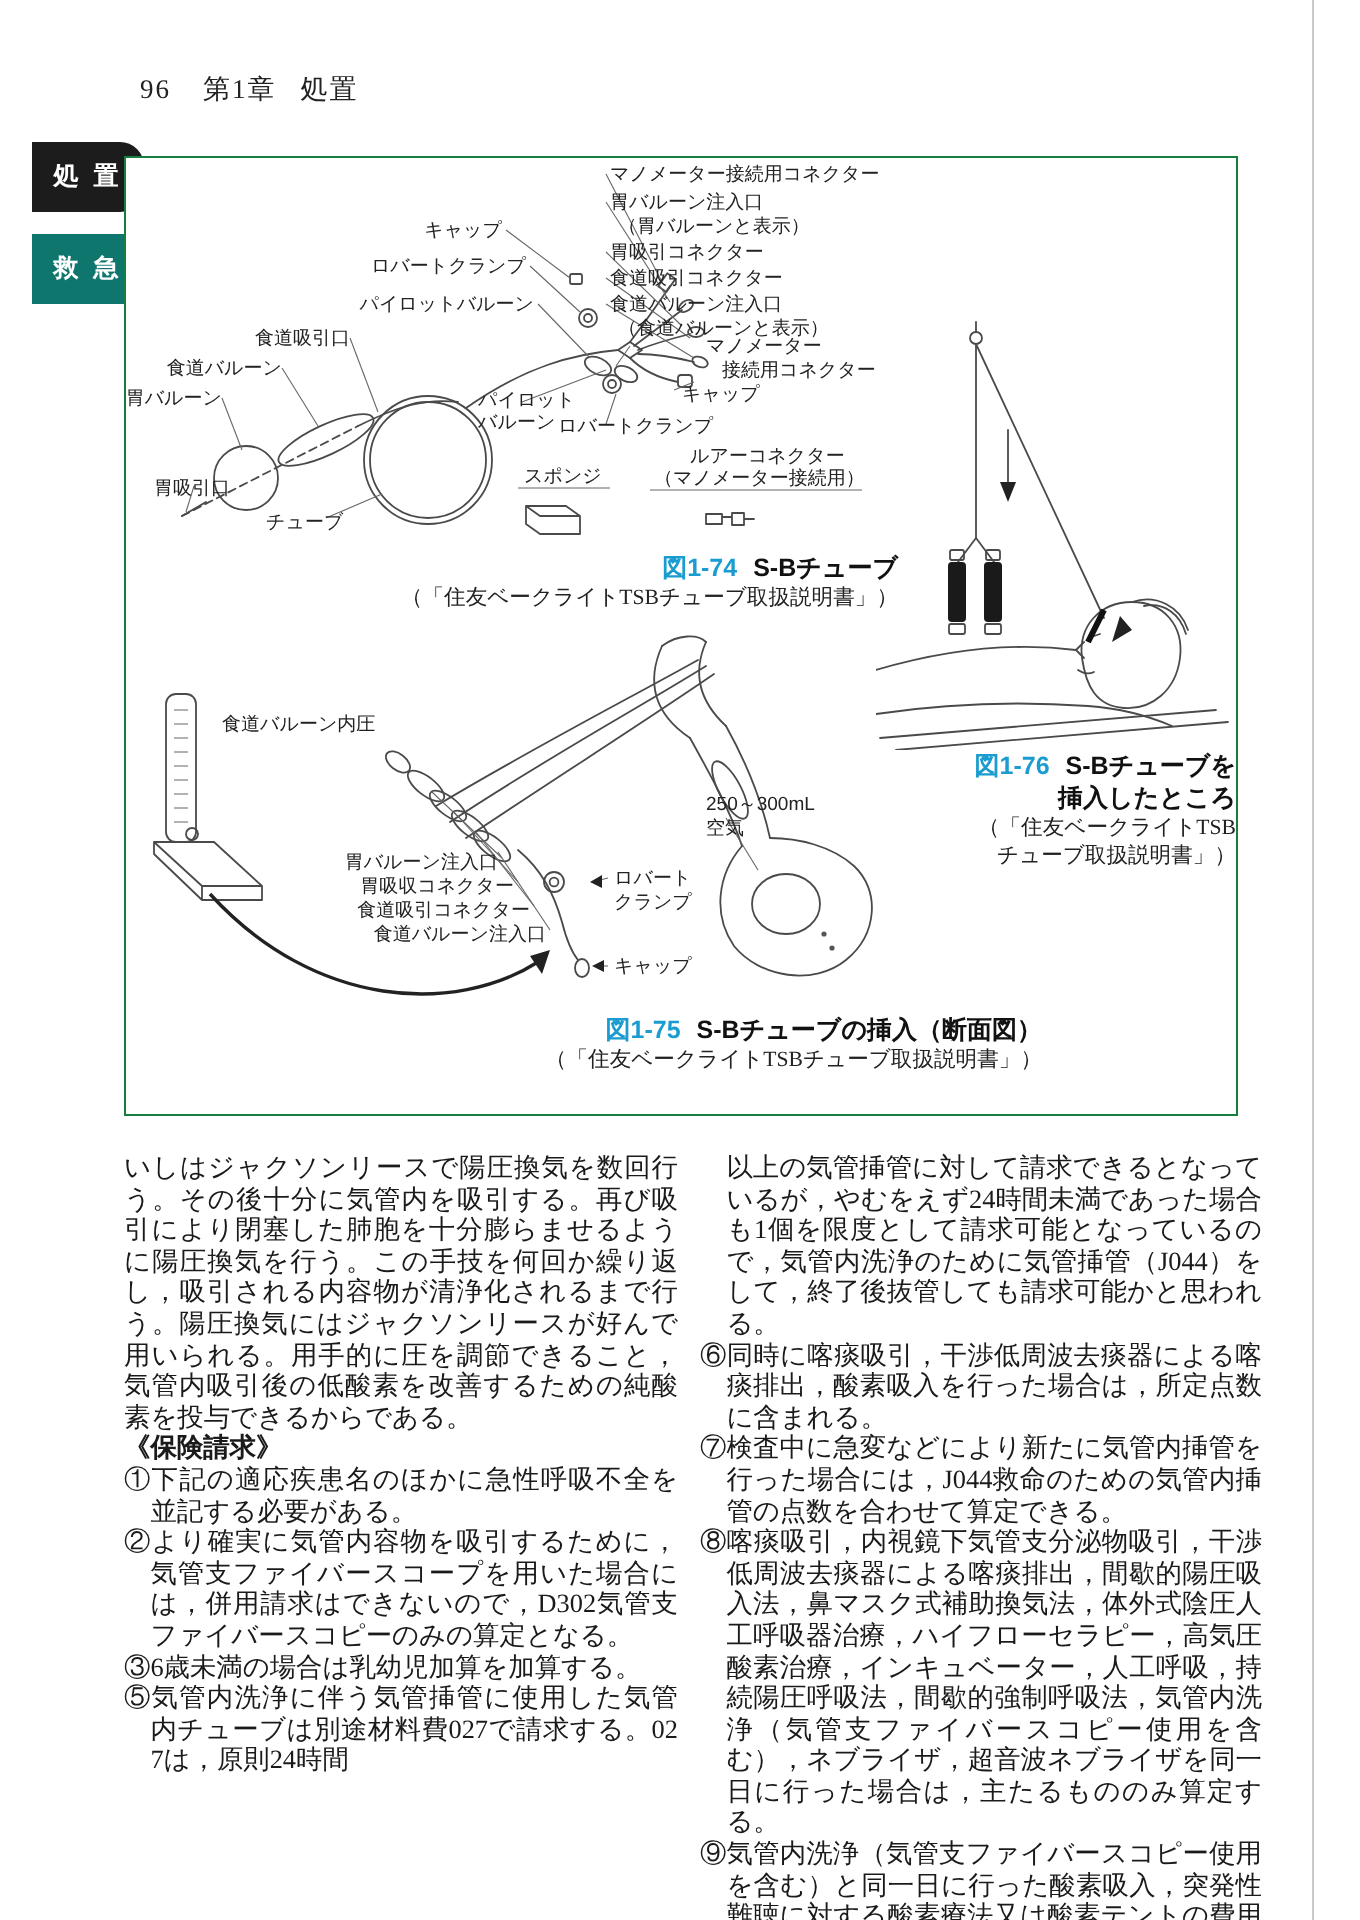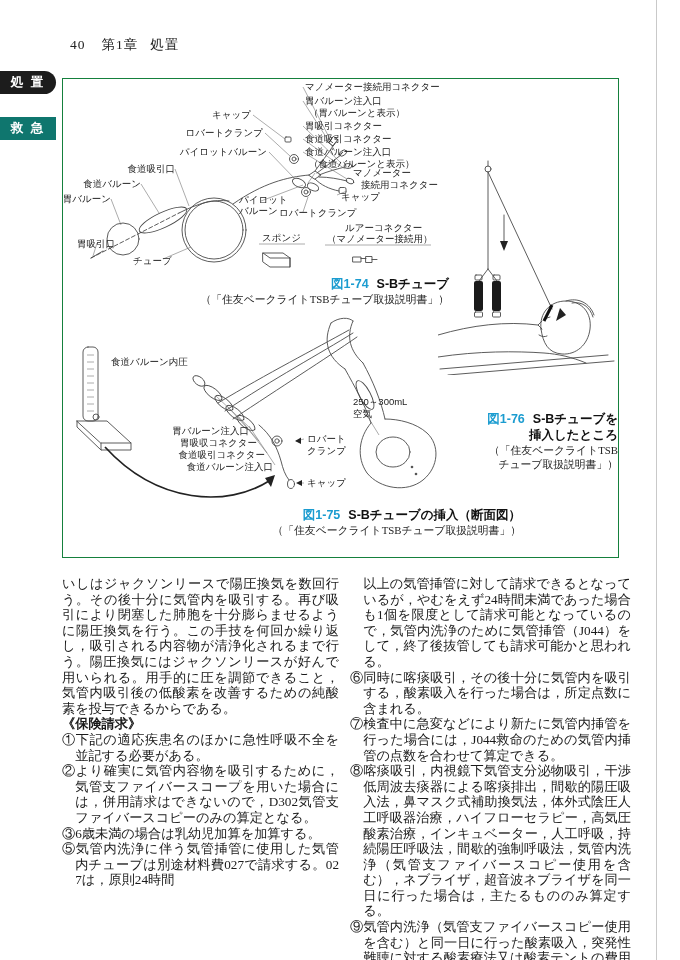--- a/index.html
+++ b/index.html
@@ -6,40 +6,40 @@
   .page{position:relative;width:680px;height:960px;background:#ffffff;overflow:hidden;
         font-family:"Liberation Serif",serif;color:#1a1a1a;}
   .page-edge{position:absolute;left:656px;top:0;width:1px;height:100%;background:#c9c9c9;}
 
   
   .header{position:absolute;left:70px;top:36px;font-size:13.5px;letter-spacing:1px;color:#222;}
   .header .chap{margin-left:16px;}
   .header .sect{margin-left:12px;margin-top:13px;}
 
   
-  .tab{position:absolute;left:0;width:56px;height:23px;display:flex;align-items:center;justify-content:center;
+  .tab{position:absolute;left:16px;width:56px;height:35px;display:flex;align-items:center;justify-content:center;
        color:#fff;font-family:"Liberation Sans",sans-serif;font-weight:bold;font-size:12.5px;letter-spacing:2px;}
   .tab-black{top:71px;background:#1c1c1c;border-radius:0 12px 12px 0;}
   .tab-blue{top:117px;background:#0f766e;}
 
   
   .figbox{position:absolute;left:62px;top:78px;width:555px;height:478px;border:1px solid #15803d;background:#fff;}
   .figbox svg{position:absolute;}
   svg text{font-family:"Liberation Sans",sans-serif;font-size:9.5px;fill:#222;}
   .ln{fill:none;stroke:#4a4a4a;stroke-width:0.9;stroke-linecap:round;stroke-linejoin:round;}
   .ld{fill:none;stroke:#666;stroke-width:0.55;}
   .thick{fill:none;stroke:#222;stroke-width:1.7;}
   .fig74{left:0;top:0;width:556px;height:196px;}
   .fig75{left:0;top:238px;width:510px;height:192px;}
   .fig76{left:375px;top:78px;width:180px;height:218px;}
 
   .caption{position:absolute;text-align:right;}
   .cap74{left:26px;top:197px;width:360px;}
   .cap75{left:28px;top:428px;width:430px;}
-  .cap76{left:372px;top:296px;width:183px;margin-top:36px;}
+  .cap76{left:372px;top:296px;width:183px;}
   .capline{font-family:"Liberation Sans",sans-serif;font-weight:bold;font-size:12.5px;color:#111;line-height:16px;}
   .figno{color:#1b9cd0;margin-right:8px;}
   .figsource{font-size:10.8px;color:#222;margin-top:1px;line-height:13px;}
 
   
   .col{position:absolute;top:576px;font-size:13.2px;line-height:15.6px;text-align:justify;
        word-break:break-all;color:#1a1a1a;}
   .col-left{left:62px;width:277px;}
   .col-right{left:350px;width:281px;}
   .col p{margin:0;}
@@ -47,21 +47,21 @@
   .cont{padding-left:1em;}
   .subhead{font-family:"Liberation Sans",sans-serif;font-weight:bold;}
 </style>
 </head>
 <body>
 
 <div class="page">
   <div class="page-edge"></div>
 
   <div class="header">
-    <span>40</span><span class="chap">第1章</span><span class="sect">処置</span>
+    <span>96</span><span class="chap">第1章</span><span class="sect">処置</span>
   </div>
 
   <div class="tab tab-black">
       <span>処 置</span>
     </div>
   <div class="tab tab-blue">
       <span>救 急</span>
     </div>
 
   <div class="figbox">
@@ -254,19 +254,19 @@
     <p class="para">いしはジャクソンリースで陽圧換気を数回行う。その後十分に気管内を吸引する。再び吸引により閉塞した肺胞を十分膨らませるように陽圧換気を行う。この手技を何回か繰り返し，吸引される内容物が清浄化されるまで行う。陽圧換気にはジャクソンリースが好んで用いられる。用手的に圧を調節できること，気管内吸引後の低酸素を改善するための純酸素を投与できるからである。</p>
     <p class="subhead">《保険請求》</p>
     <p class="item">①下記の適応疾患名のほかに急性呼吸不全を並記する必要がある。</p>
     <p class="item">②より確実に気管内容物を吸引するために，気管支ファイバースコープを用いた場合には，併用請求はできないので，D302気管支ファイバースコピーのみの算定となる。</p>
     <p class="item">③6歳未満の場合は乳幼児加算を加算する。</p>
     <p class="item">⑤気管内洗浄に伴う気管挿管に使用した気管内チューブは別途材料費027で請求する。027は，原則24時間</p>
   </div>
 
   <div class="col col-right">
     <p class="cont">以上の気管挿管に対して請求できるとなっているが，やむをえず24時間未満であった場合も1個を限度として請求可能となっているので，気管内洗浄のために気管挿管（J044）をして，終了後抜管しても請求可能かと思われる。</p>
-    <p class="item">⑥同時に喀痰吸引，その後十分に気管内を吸引する，酸素吸入を行った場合は，所定点数に含まれる。</p>
+    <p class="item">⑥同時に喀痰吸引，干渉低周波去痰器による喀痰排出，酸素吸入を行った場合は，所定点数に含まれる。</p>
     <p class="item">⑦検査中に急変などにより新たに気管内挿管を行った場合には，J044救命のための気管内挿管の点数を合わせて算定できる。</p>
     <p class="item">⑧喀痰吸引，内視鏡下気管支分泌物吸引，干渉低周波去痰器による喀痰排出，間歇的陽圧吸入法，鼻マスク式補助換気法，体外式陰圧人工呼吸器治療，ハイフローセラピー，高気圧酸素治療，インキュベーター，人工呼吸，持続陽圧呼吸法，間歇的強制呼吸法，気管内洗浄（気管支ファイバースコピー使用を含む），ネブライザ，超音波ネブライザを同一日に行った場合は，主たるもののみ算定する。</p>
     <p class="item">⑨気管内洗浄（気管支ファイバースコピー使用を含む）と同一日に行った酸素吸入，突発性難聴に対する酸素療法又は酸素テントの費用は点数に含まれ，別に算定できない。</p>
 
   </div>
 </div>
 
 </body></html>

